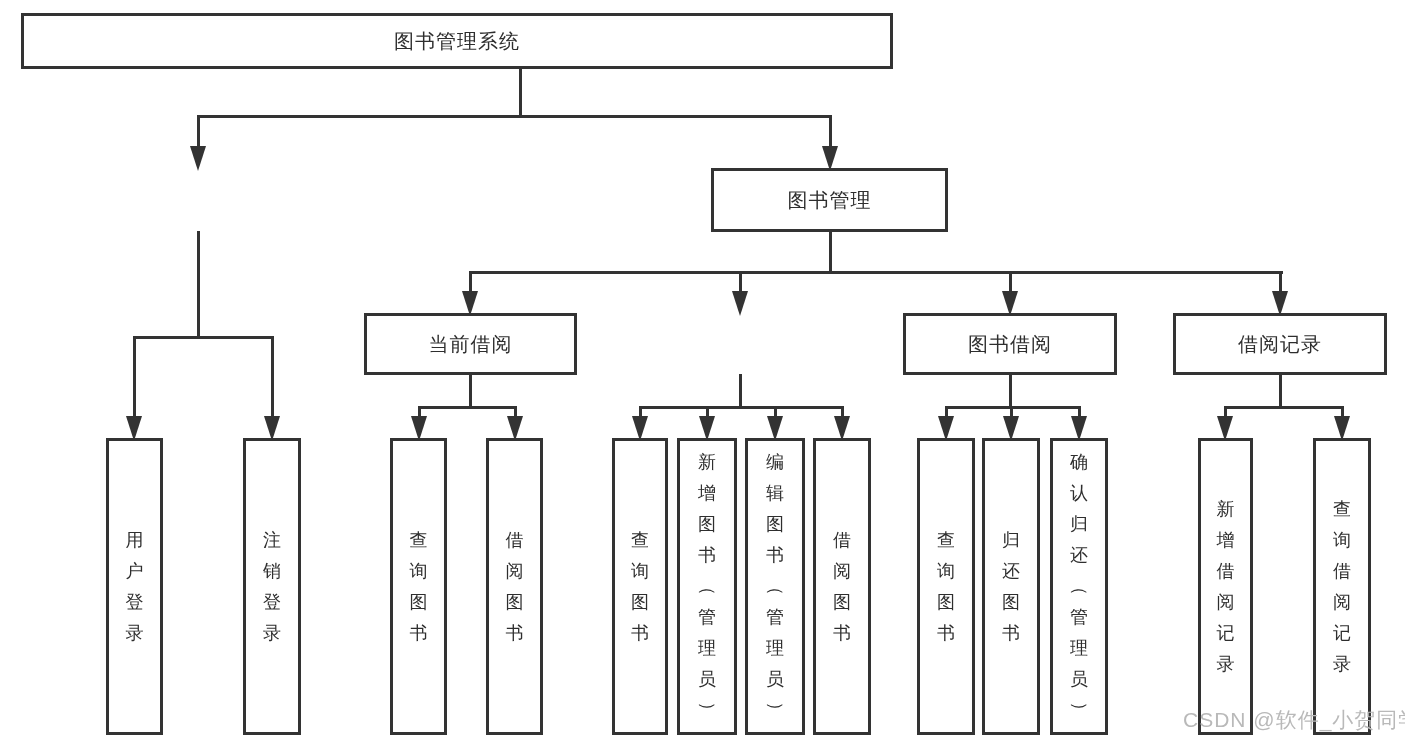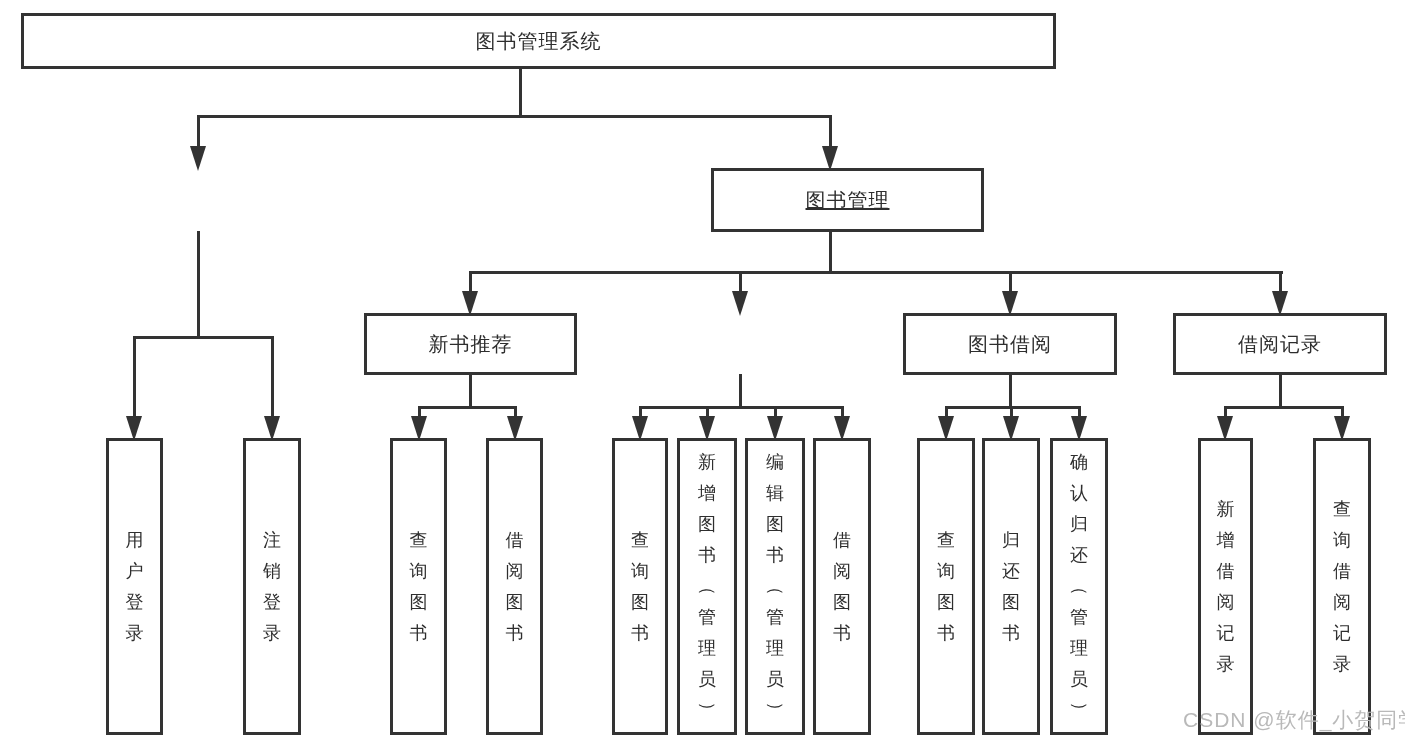--- a/index.html
+++ b/index.html
@@ -65,28 +65,28 @@
     <div class="seg" style="left: 841px; top: 406px; width: 3px; height: 14px;"></div>
     <div class="seg" style="left: 1009px; top: 374px; width: 3px; height: 35px;"></div>
     <div class="seg" style="left: 945px; top: 406px; width: 136px; height: 3px;"></div>
     <div class="seg" style="left: 945px; top: 406px; width: 3px; height: 14px;"></div>
     <div class="seg" style="left: 1010px; top: 406px; width: 3px; height: 14px;"></div>
     <div class="seg" style="left: 1078px; top: 406px; width: 3px; height: 14px;"></div>
     <div class="seg" style="left: 1279px; top: 374px; width: 3px; height: 35px;"></div>
     <div class="seg" style="left: 1224px; top: 406px; width: 120px; height: 3px;"></div>
     <div class="seg" style="left: 1224px; top: 406px; width: 3px; height: 14px;"></div>
     <div class="seg" style="left: 1341px; top: 406px; width: 3px; height: 14px;"></div>
-    <div class="node h" style="left: 21px; top: 13px; width: 1035px; height: 56px;">
+    <div class="node h" style="left: 21px; top: 13px; width: 872px; height: 56px;">
       <span class="hl">图书管理系统</span>
     </div>
-    <div class="node h" style="left: 711px; top: 168px; width: 273px; height: 64px; text-decoration: underline;">
+    <div class="node h" style="left: 711px; top: 168px; width: 237px; height: 64px;">
       <span class="hl">图书管理</span>
     </div>
     <div class="node h" style="left: 364px; top: 313px; width: 213px; height: 62px;">
-      <span class="hl">新书推荐</span>
+      <span class="hl">当前借阅</span>
     </div>
     <div class="node h" style="left: 903px; top: 313px; width: 214px; height: 62px;">
       <span class="hl">图书借阅</span>
     </div>
     <div class="node h" style="left: 1173px; top: 313px; width: 214px; height: 62px;">
       <span class="hl">借阅记录</span>
     </div>
     <div class="node v" style="left: 106px; top: 438px; width: 57px; height: 297px;">
       <span class="ch">用</span>
       <span class="ch">户</span>

